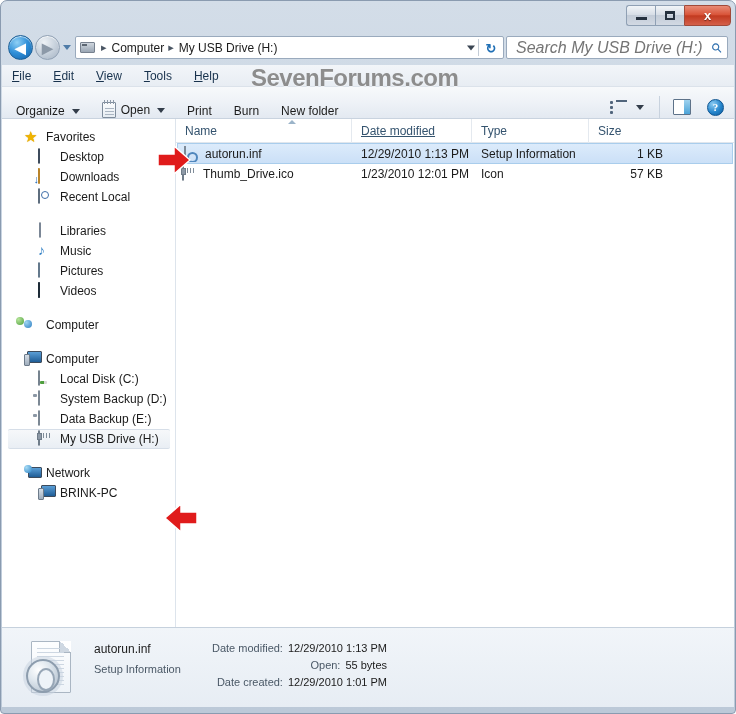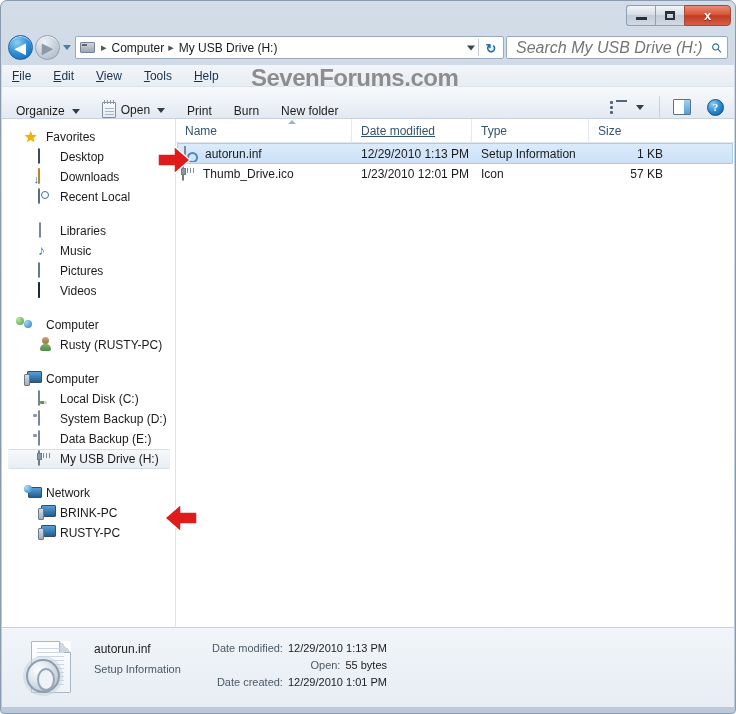--- a/index.html
+++ b/index.html
@@ -774,24 +774,20 @@
           <span class="navicon"><span class="ic-video"></span></span>
           <span class="navlabel">Videos</span>
         </div>
       </div>
 
       <div class="navgroup">
         <div class="navrow">
           <span class="navicon"><span class="ic-home"></span></span>
           <span class="navlabel">Computer</span>
         </div>
-        <div class="navrow child">
-          <span class="navicon"><span class="ic-user"></span></span>
-          <span class="navlabel">Rusty (RUSTY-PC)</span>
-        </div>
       </div>
 
       <div class="navgroup">
         <div class="navrow">
           <span class="navicon"><span class="ic-computer"></span></span>
           <span class="navlabel">Computer</span>
         </div>
         <div class="navrow child">
           <span class="navicon"><span class="ic-hdd"></span></span>
           <span class="navlabel">Local Disk (C:)</span>
@@ -811,24 +807,20 @@
       </div>
 
       <div class="navgroup">
         <div class="navrow">
           <span class="navicon"><span class="ic-network"></span></span>
           <span class="navlabel">Network</span>
         </div>
         <div class="navrow child">
           <span class="navicon"><span class="ic-pc"></span></span>
           <span class="navlabel">BRINK-PC</span>
-        </div>
-        <div class="navrow child">
-          <span class="navicon"><span class="ic-pc"></span></span>
-          <span class="navlabel">RUSTY-PC</span>
         </div>
       </div>
     </div>
 
     <div id="filepane">
       <div id="colheaders">
         <div class="colh name">
           <span>Name</span>
           <span class="sortarrow"></span>
         </div>

